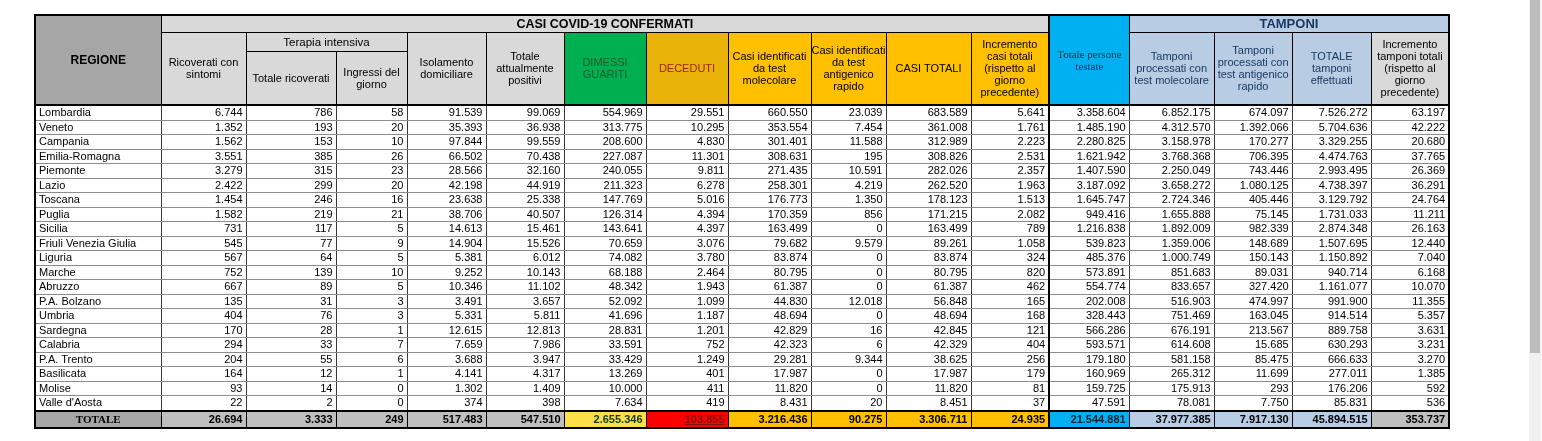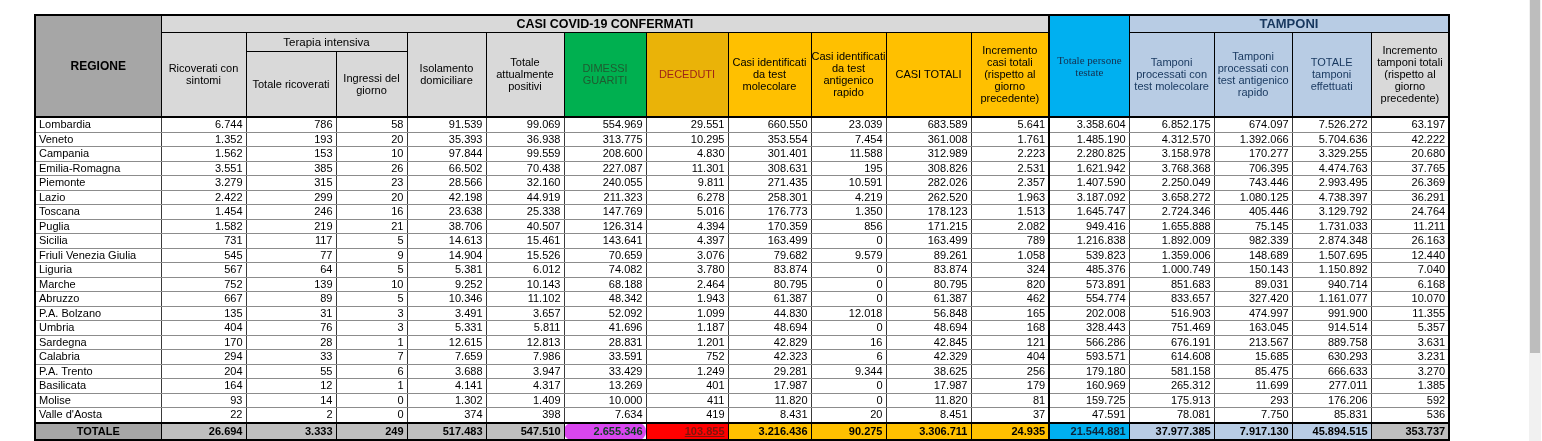--- a/index.html
+++ b/index.html
@@ -15,34 +15,34 @@
   th.band{background:#d9d9d9;font-weight:bold;font-size:12.5px;height:17px;}
   th.band2{background:#d9d9d9;font-size:11.5px;height:19px;}
   th.greenH{background:#00b050;color:#1e5b30;}
   th.redH{background:#eab308;color:#9e2317;}
   th.yellowH{background:#ffc000;color:#000;}
   th.cyanH{background:#00b0f0;color:#15304f;}
   th.tampBand{background:#b8cce4;color:#17375e;font-weight:bold;font-size:13px;}
   th.blueH{background:#b8cce4;color:#17375e;}
   th.greyH{background:#d9d9d9;color:#000;}
   th.thickL{border-left:2px solid #000;font-family:Liberation Serif, serif;}
-  thead th.h3{height:66px;}
+  thead th.h3{height:54px;}
   
   tbody td{border-right:1px solid #3a3a3a;border-left:1px solid #3a3a3a;
            border-top:1px solid #8c8c8c;border-bottom:1px solid #8c8c8c;
            font-size:11px;line-height:11.5px;padding:1px 3px;background:#fff;height:12px;}
   tbody tr:first-child td{border-top:2px solid #000;}
   td.region{text-align:left;padding-left:3px;}
   td.num{text-align:right;font-variant-numeric:tabular-nums;}
   td.thickL{border-left:2px solid #000;}
   
   tfoot td{border:1px solid #000;border-top:2px solid #000;font-size:11px;line-height:12px;
            font-weight:bold;padding:1.5px 3px;text-align:right;background:#bfbfbf;height:13px;}
-  tfoot td.t-label{background:#a6a6a6;text-align:center;}
-  tfoot td.t-green{background:#d946ef;color:#0b3d20;border-radius:8px;}
+  tfoot td.t-label{background:#a6a6a6;text-align:center;font-family:Liberation Serif, serif;}
+  tfoot td.t-green{background:#fde047;color:#0b3d20;}
   tfoot td.t-red{background:#ff0000;color:#7c150c;text-decoration:underline;}
   tfoot td.t-yellow{background:#ffc000;color:#000;}
   tfoot td.t-cyan{background:#00b0f0;color:#0c2236;}
   tfoot td.t-blue{background:#b8cce4;color:#000;}
   tfoot td.t-grey{background:#bfbfbf;}
   table{border:2px solid #000;}
   
   .scrollbar{position:absolute;left:1529px;top:0;width:12px;height:441px;background:#f1f1f1;}
   .scroll-thumb{position:absolute;left:1px;top:0;width:10px;height:353px;background:#bdbdbd;}
 </style>

